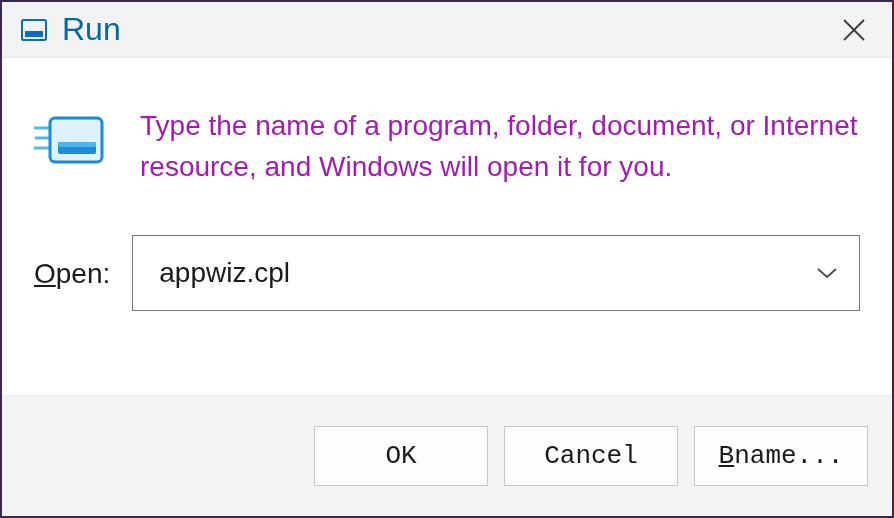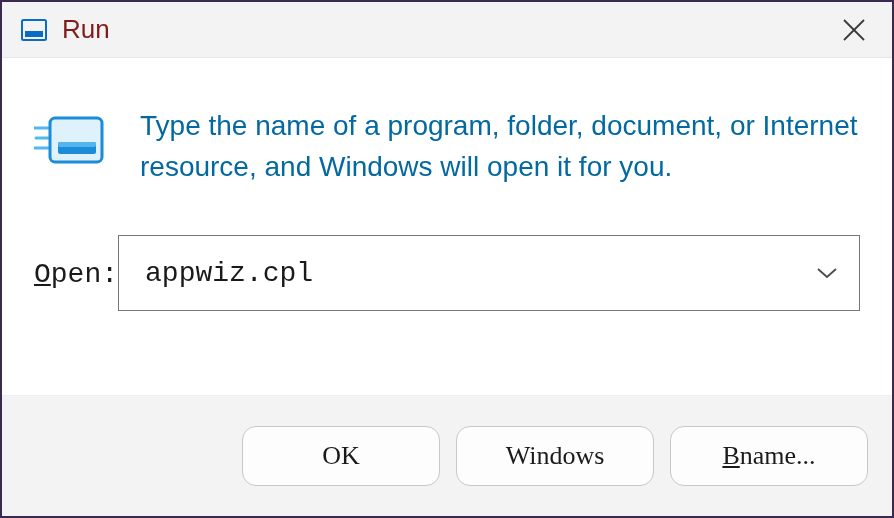--- a/index.html
+++ b/index.html
@@ -26,22 +26,22 @@
     }
     .titlebar-icon {
       width: 28px;
       height: 28px;
       display: flex;
       align-items: center;
       justify-content: center;
       margin-right: 14px;
     }
     .titlebar-title {
-      font-size: 26px;
-      color: #7f1d1d;
+      font-size: 32px;
+      color: #0369a1;
       flex: 1;
     }
     .close-btn {
       width: 48px;
       height: 48px;
       display: flex;
       align-items: center;
       justify-content: center;
       cursor: pointer;
     }
@@ -59,27 +59,27 @@
       margin-bottom: 48px;
     }
     .run-icon {
       width: 72px;
       height: 72px;
       flex-shrink: 0;
       margin-top: 6px;
     }
     .description {
       font-size: 28px;
-      color: #0369a1;
+      color: #a21caf;
       line-height: 1.45;
     }
     .open-row {
       display: flex;
       align-items: center;
-      font-family: Liberation Mono, monospace;
+      gap: 22px;
     }
     .open-label {
       font-size: 28px;
       color: #1a1a1a;
       padding-top: 2px;
     }
     .open-label .ul {
       text-decoration: underline;
     }
     .combo {
@@ -110,28 +110,28 @@
     }
     .button-row {
       background: #f3f3f3;
       padding: 30px 24px 30px 24px;
       display: flex;
       justify-content: flex-end;
       gap: 16px;
       border-top: 1px solid #eee;
     }
     .btn {
-      width: 198px;
+      width: 174px;
       height: 60px;
       border: 1.5px solid #c8c8c8;
-      border-radius: 14px;
+      border-radius: 0;
       background: #fdfdfd;
       font-size: 26px;
       color: #1a1a1a;
-      font-family: Liberation Serif, serif;
+      font-family: Liberation Mono, monospace;
       cursor: pointer;
       display: flex;
       align-items: center;
       justify-content: center;
     }
     .btn .ul {
       text-decoration: underline;
     }
   </style>
 </head>
@@ -184,18 +184,18 @@
       </div>
     </div>
   </div>
 </div>
 
 <div class="button-row">
   <button class="btn">
     <span>OK</span>
   </button>
   <button class="btn">
-    <span>Windows</span>
+    <span>Cancel</span>
   </button>
   <button class="btn">
     <span><span class="ul">B</span><span>name...</span></span>
   </button>
 </div>
 
 </body></html>

